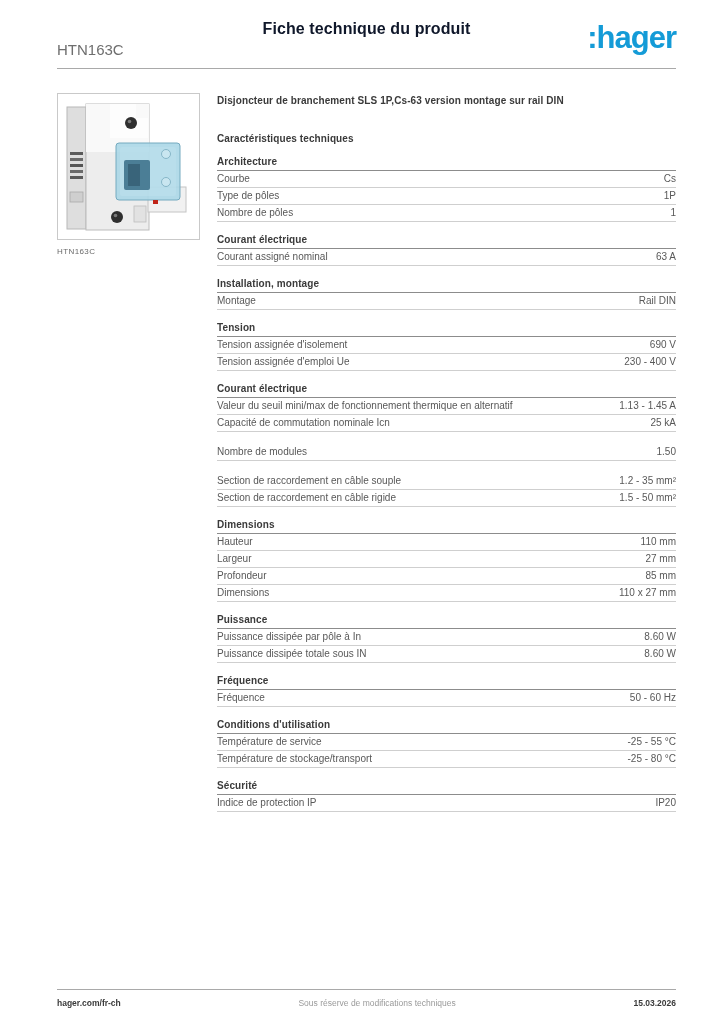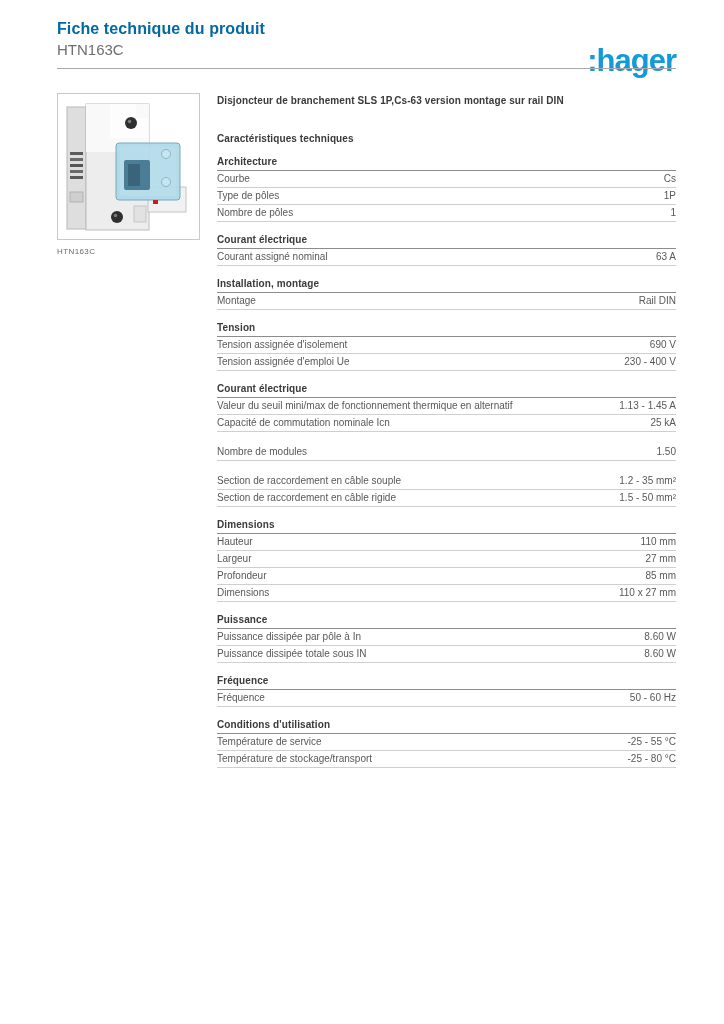--- a/index.html
+++ b/index.html
@@ -11,22 +11,23 @@
     color: #3c3c3c;
     overflow: hidden;
   }
   .page { position: absolute; inset: 0; }
 
   
   .header {
     position: absolute; left: 57px; right: 48px; top: 20px;
   }
   .page-title {
-    font-size: 16px; font-weight: bold; color: #0369a1;
+    font-size: 16px; font-weight: bold; color: #0f172a;
     letter-spacing: 0.1px;
+    text-align: center;
   }
   .page-subtitle {
     font-size: 15px; color: #6e6e6e; margin-top: 3px;
   }
   .logo {
     position: absolute; right: 0; top: 2px;
     font-size: 31px; font-weight: bold;
     letter-spacing: -1px; line-height: 1;
   }
   .header-rule {
@@ -91,21 +92,21 @@
   .f-right { font-weight: bold; color: #3a3a3a; }
 </style>
 </head>
 <body>
 
 <div class="page">
 
   <div class="header">
     <div class="page-title">Fiche technique du produit</div>
     <div class="page-subtitle">HTN163C</div>
-    <div class="logo" id="brand-logo" style="color: rgb(20, 155, 215); margin-top: 23px;">:hager</div>
+    <div class="logo" id="brand-logo" style="color: rgb(20, 155, 215);">:hager</div>
   </div>
   <div class="header-rule"></div>
 
   <div class="main">
 
     <div class="left-col">
       <div class="product-image-box">
         
         <svg width="141" height="145" viewBox="0 0 141 145">
 
@@ -301,19 +302,36 @@
     <span class="spec-value">-25 - 55 °C</span>
   </div>
 
   <div class="spec-row">
     <span class="spec-label">Température de stockage/transport</span>
     <span class="spec-value">-25 - 80 °C</span>
   </div>
 </div>
   </div>
 
+  <div class="spec-section">
+    <div class="section-name">Sécurité</div>
+    <div class="rows">
+  <div class="spec-row">
+    <span class="spec-label">Indice de protection IP</span>
+    <span class="spec-value">IP20</span>
+  </div>
+</div>
+  </div>
 </div>
     </div>
 
   </div>
 
+  <div class="footer">
+    <div class="footer-rule"></div>
+    <div class="footer-row">
+      <span class="f-left">hager.com/fr-ch</span>
+      <span class="f-center">Sous réserve de modifications techniques</span>
+      <span class="f-right">15.03.2026</span>
+    </div>
+  </div>
 
 </div>
 
 </body></html>

